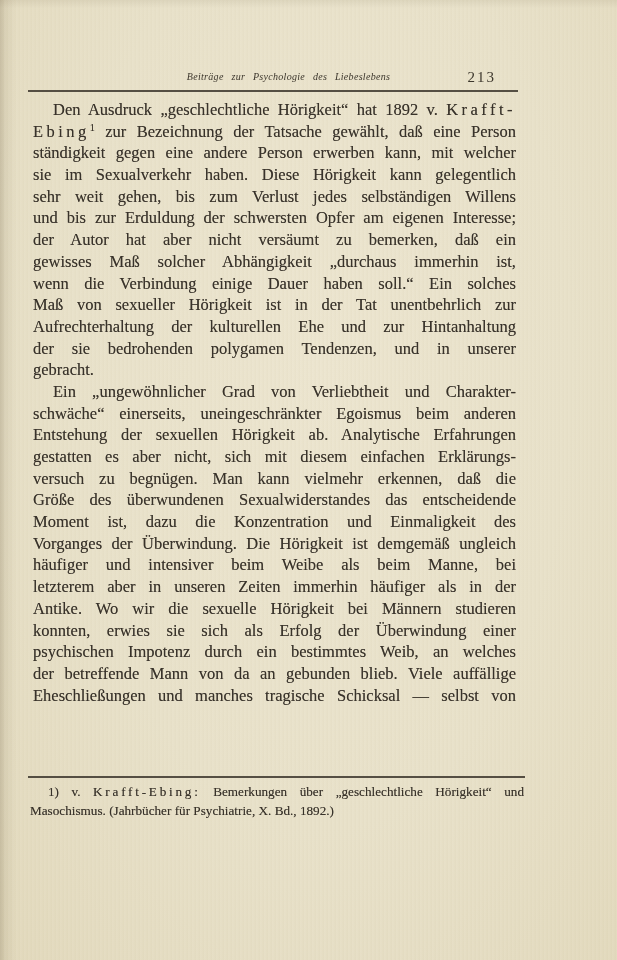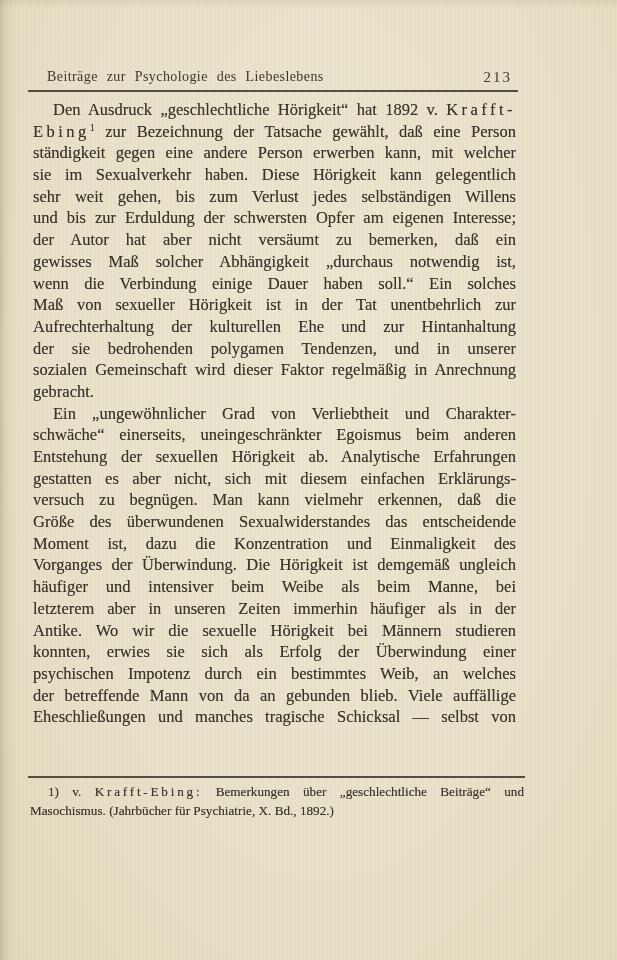--- a/index.html
+++ b/index.html
@@ -24,30 +24,31 @@
   .running-header {
     position: absolute;
     left: 33px;
     top: 66px;
     width: 483px;
     height: 22px;
     line-height: 22px;
   }
   .header-title {
     display: block;
-    text-align: left;
+    text-align: center;
     transform: translateX(14px);
-    font-size: 14px;
+    font-style: italic;
+    font-size: 10px;
     letter-spacing: 0.03em;
     word-spacing: 5px;
     color: #3c362c;
   }
   .page-number {
     position: absolute;
-    right: 4px;
+    right: 20px;
     top: 0;
     font-size: 15px;
     letter-spacing: 2px;
     color: #3c362c;
   }
   .header-rule {
     position: absolute;
     left: 28px;
     top: 90px;
     width: 490px;
@@ -118,26 +119,25 @@
   <div class="header-rule"></div>
 
   <div class="body-text" id="body-text">
       <div class="line just indent"><span>Den Ausdruck „geschlechtliche Hörigkeit“ hat 1892 v. </span><span class="spaced">Krafft-</span></div>
       <div class="line just"><span class="spaced">Ebing</span><span class="sup">1</span><span> zur Bezeichnung der Tatsache gewählt, daß eine Person</span></div>
       <div class="line just"><span>ständigkeit gegen eine andere Person erwerben kann, mit welcher</span></div>
       <div class="line just"><span>sie im Sexualverkehr haben. Diese Hörigkeit kann gelegentlich</span></div>
       <div class="line just"><span>sehr weit gehen, bis zum Verlust jedes selbständigen Willens</span></div>
       <div class="line just"><span>und bis zur Erduldung der schwersten Opfer am eigenen Interesse;</span></div>
       <div class="line just"><span>der Autor hat aber nicht versäumt zu bemerken, daß ein</span></div>
-      <div class="line just"><span>gewisses Maß solcher Abhängigkeit „durchaus notwendig ist,</span></div>
+      <div class="line just"><span>gewisses Maß solcher Abhängigkeit „durchaus immerhin ist,</span></div>
       <div class="line just"><span>wenn die Verbindung einige Dauer haben soll.“ Ein solches</span></div>
       <div class="line just"><span>Maß von sexueller Hörigkeit ist in der Tat unentbehrlich zur</span></div>
       <div class="line just"><span>Aufrechterhaltung der kulturellen Ehe und zur Hintanhaltung</span></div>
       <div class="line just"><span>der sie bedrohenden polygamen Tendenzen, und in unserer</span></div>
-      <div class="line just"><span>sozialen Gemeinschaft wird dieser Faktor regelmäßig in Anrechnung</span></div>
       <div class="line no-just"><span>gebracht.</span></div>
       <div class="line just indent"><span>Ein „ungewöhnlicher Grad von Verliebtheit und Charakter-</span></div>
       <div class="line just"><span>schwäche“ einerseits, uneingeschränkter Egoismus beim anderen</span></div>
       <div class="line just"><span>Entstehung der sexuellen Hörigkeit ab. Analytische Erfahrungen</span></div>
       <div class="line just"><span>gestatten es aber nicht, sich mit diesem einfachen Erklärungs-</span></div>
       <div class="line just"><span>versuch zu begnügen. Man kann vielmehr erkennen, daß die</span></div>
       <div class="line just"><span>Größe des überwundenen Sexualwiderstandes das entscheidende</span></div>
       <div class="line just"><span>Moment ist, dazu die Konzentration und Einmaligkeit des</span></div>
       <div class="line just"><span>Vorganges der Überwindung. Die Hörigkeit ist demgemäß ungleich</span></div>
       <div class="line just"><span>häufiger und intensiver beim Weibe als beim Manne, bei</span></div>
@@ -145,17 +145,17 @@
       <div class="line just"><span>Antike. Wo wir die sexuelle Hörigkeit bei Männern studieren</span></div>
       <div class="line just"><span>konnten, erwies sie sich als Erfolg der Überwindung einer</span></div>
       <div class="line just"><span>psychischen Impotenz durch ein bestimmtes Weib, an welches</span></div>
       <div class="line just"><span>der betreffende Mann von da an gebunden blieb. Viele auffällige</span></div>
       <div class="line just"><span>Eheschließungen und manches tragische Schicksal — selbst von</span></div>
     </div>
 
   <div class="footnote-rule"></div>
 
   <div class="footnote" id="footnote">
-      <div class="fn-line just indent"><span>1) v. </span><span class="spaced">Krafft-Ebing:</span><span> Bemerkungen über „geschlechtliche Beiträge“ und</span></div>
+      <div class="fn-line just indent"><span>1) v. </span><span class="spaced">Krafft-Ebing:</span><span> Bemerkungen über „geschlechtliche Hörigkeit“ und</span></div>
       <div class="fn-line no-just"><span>Masochismus. (Jahrbücher für Psychiatrie, X. Bd., 1892.)</span></div>
     </div>
 
 </div>
 
 </body></html>

